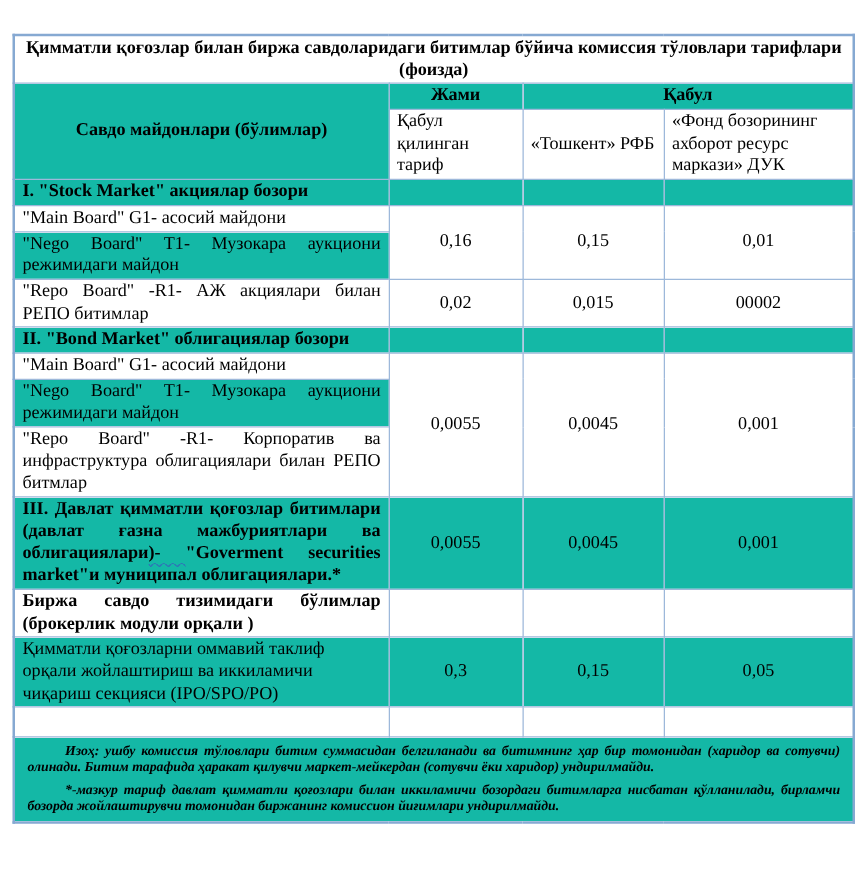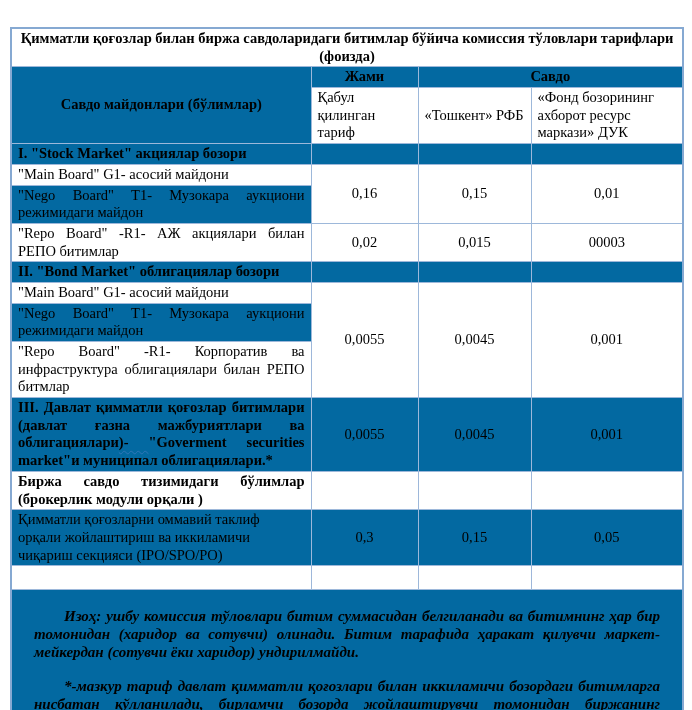--- a/index.html
+++ b/index.html
@@ -30,21 +30,21 @@
     font-size: 14.5px;
     line-height: 1.22;
     vertical-align: middle;
     overflow: hidden;
   }
   col.c1 { width: 300px; }
   col.c2 { width: 107px; }
   col.c3 { width: 113px; }
   col.c4 { width: 152px; }
 
-  .blue { background: #0369a1; font-family: Liberation Serif, serif; }
+  .blue { background: #14b8a6; font-family: Liberation Serif, serif; }
 
   td.title-cell {
     font-weight: bold;
     text-align: center;
     font-size: 15.5px;
     line-height: 1.3;
     padding: 4px 12px;
   }
   td.hdr {
     font-weight: bold;
@@ -57,26 +57,26 @@
   td.section { font-weight: bold; }
   td.bold { font-weight: bold; }
   .just { text-align: justify; text-justify: inter-word; }
   td.val {
     text-align: center;
     font-size: 15px;
   }
   tr.empty-row td { height: 21px; }
   td.footnote-cell { padding: 3px 8px 7px 8px; }
   td.footnote-cell p {
-    margin: 16px;
+    margin: 4px;
     font-weight: bold;
     font-style: italic;
     text-align: justify;
     text-indent: 30px;
-    font-size: 15px;
+    font-size: 11px;
     line-height: 1.2;
   }
   .squiggle {
     text-decoration: underline;
     text-decoration-style: wavy;
     text-decoration-color: #2e75b6;
     text-decoration-thickness: 1px;
     text-underline-offset: 3px;
   }
 </style>
@@ -93,21 +93,21 @@
     </colgroup>
 
     <tbody>
         <tr>
       <td colspan="4" class="title-cell">Қимматли қоғозлар билан биржа савдоларидаги битимлар бўйича комиссия тўловлари тарифлари (фоизда)</td>
     </tr>
 
     <tr>
       <td rowspan="2" class="blue hdr">Савдо майдонлари (бўлимлар)</td>
       <td class="blue hdr">Жами</td>
-      <td colspan="2" class="blue hdr">Савдо</td>
+      <td colspan="2" class="blue hdr">Қабул</td>
     </tr>
 
     <tr>
       <td class="sub">Қабул қилинган тариф</td>
       <td class="sub">«Тошкент» РФБ</td>
       <td class="sub">«Фонд бозорининг ахборот ресурс маркази» ДУК</td>
     </tr>
 
     <tr>
       <td class="blue section">I. "Stock Market" акциялар бозори</td>
@@ -122,21 +122,21 @@
       <td rowspan="2" class="val">0,15</td>
       <td rowspan="2" class="val">0,01</td>
     </tr>
     <tr>
       <td class="blue just">"Nego Board" T1- Музокара аукциони режимидаги майдон</td>
     </tr>
     <tr>
       <td class="just">"Repo Board" -R1- АЖ акциялари билан РЕПО битимлар</td>
       <td class="val">0,02</td>
       <td class="val">0,015</td>
-      <td class="val">00003</td>
+      <td class="val">00002</td>
     </tr>
 
     <tr>
       <td class="blue section">II. "Bond Market" облигациялар бозори</td>
       <td class="blue"></td>
       <td class="blue"></td>
       <td class="blue"></td>
     </tr>
 
     <tr>

